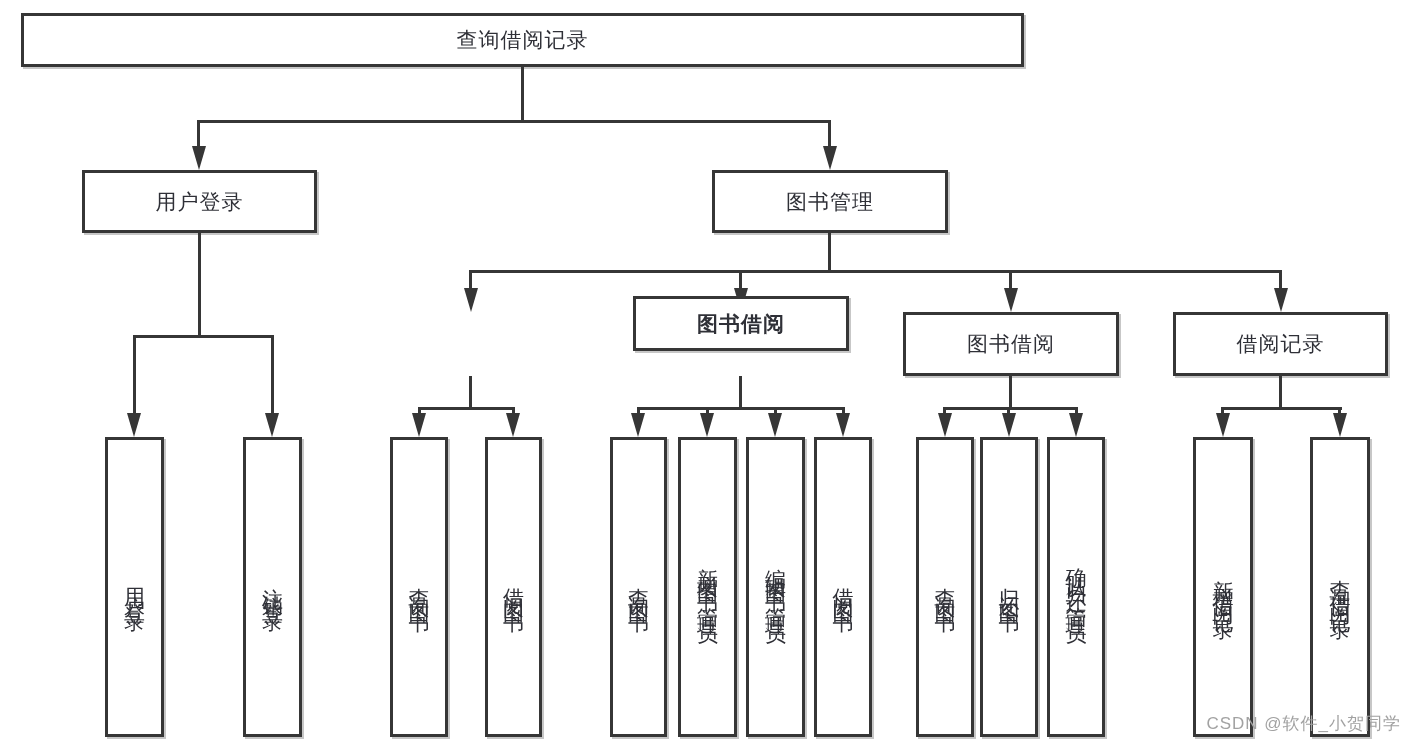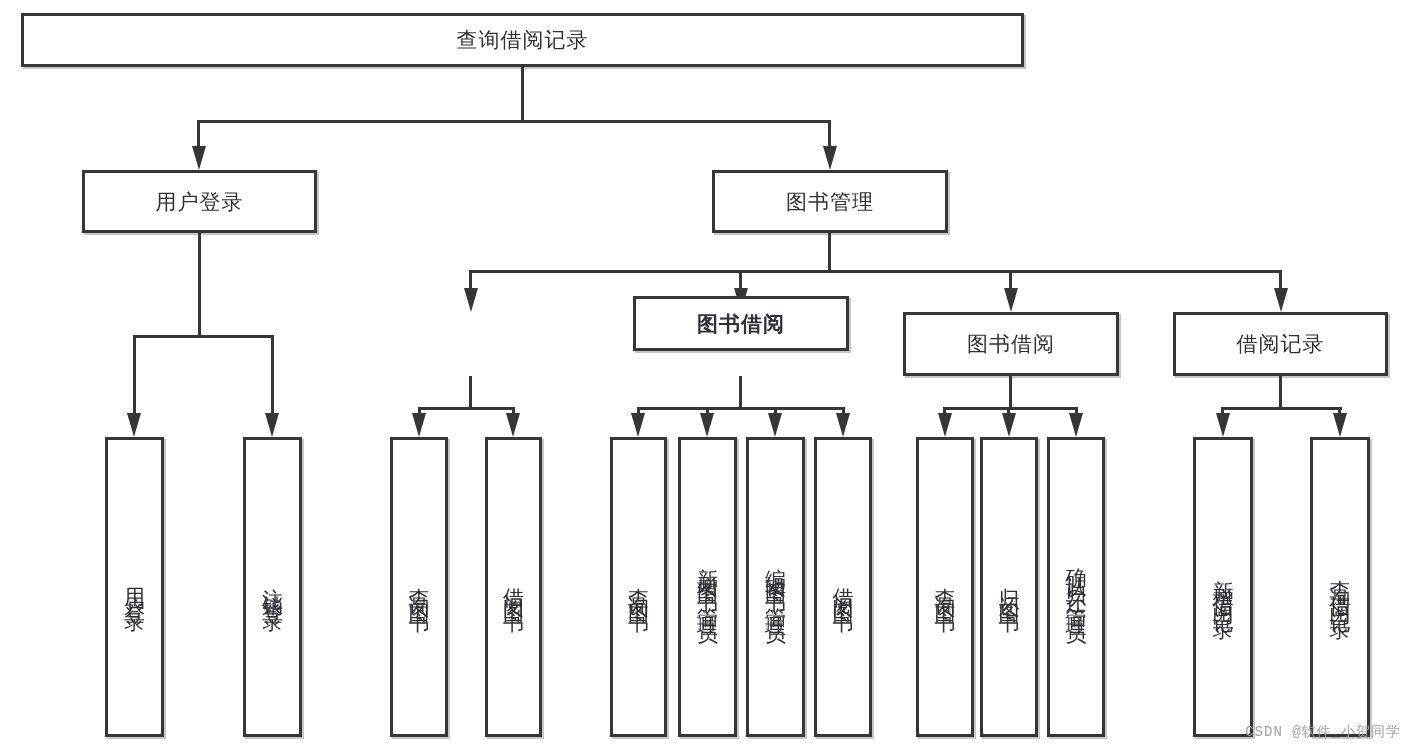--- a/index.html
+++ b/index.html
@@ -25,22 +25,22 @@
     font-size:21px;letter-spacing:8px;color:#2f3037;white-space:nowrap;
   }
   .vl{position:absolute;width:3px;background:#363636;}
   .hl{position:absolute;height:3px;background:#363636;}
   .ar{
     position:absolute;width:0;height:0;
     border-left:7px solid transparent;border-right:7px solid transparent;
     border-top:24px solid #363636;
   }
   .watermark{
-    position:absolute;right:4px;bottom:6px;
-    font-size:14px;color:#a2a2a2;letter-spacing:1px;z-index:5;font-family:Liberation Mono, monospace;
+    position:absolute;right:4px;bottom:12px;
+    font-size:17px;color:#a2a2a2;letter-spacing:1px;z-index:5;
   }
 </style>
 </head>
 <body>
 
 <div class="canvas">
 
   <div class="hbox" style="left:21px;top:13px;width:1003px;height:54px;">
     <span>查询借阅记录</span>
   </div>

